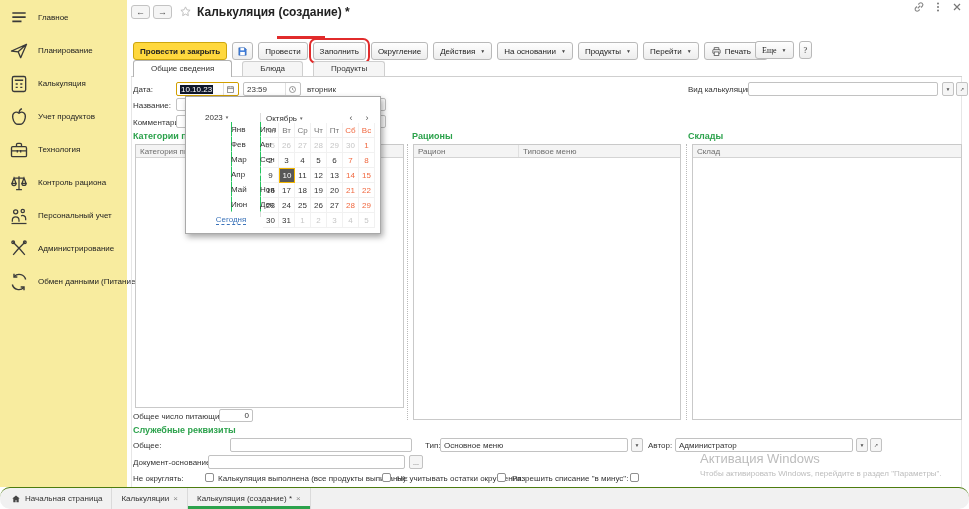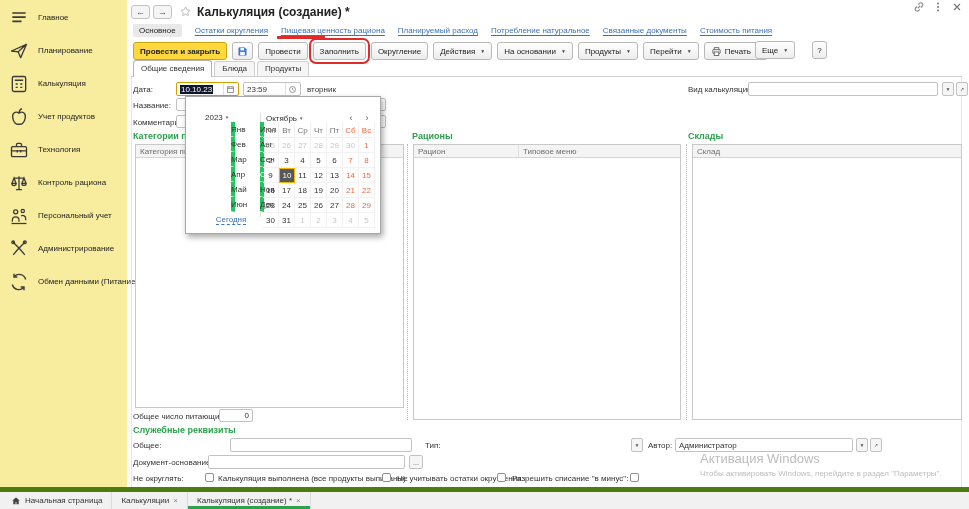--- a/index.html
+++ b/index.html
@@ -34,27 +34,27 @@
 
   
   .toolbar{position:absolute;left:133px;top:41px;height:20px;display:flex;align-items:center;gap:5px;white-space:nowrap;}
   .btn{height:18px;border:1px solid #b9b9b9;border-radius:3px;background:linear-gradient(#fefefe,#ededed);
     padding:0 6px;font-size:8px;color:#222;display:inline-flex;align-items:center;gap:3px;}
   .btn.primary{background:#ffd83d;border-color:#cda60e;font-weight:bold;}
   .btn.annotated{outline:2px solid #e12b2b;outline-offset:2px;}
   .btn .caret{font-size:5px;color:#444;margin-left:2px;}
   .btn svg{width:11px;height:11px;display:block;}
   .btn.icon-only{padding:0 4px;}
-  .toolbar-right{position:absolute;left:755px;top:41px;display:flex;gap:17px;}
+  .toolbar-right{position:absolute;left:755px;top:41px;display:flex;gap:5px;font-family:Liberation Serif, serif;}
 
   
   .tabstrip{position:absolute;left:131px;top:60px;width:831px;height:17px;border-bottom:1px solid #cfcfcf;
     display:flex;align-items:flex-end;padding-left:2px;}
-  .tab{height:15px;line-height:14px;padding:0 7px;border:1px solid #cfcfcf;border-bottom:none;
-    border-radius:3px 3px 0 0;background:#f5f5f5;color:#333;margin-right:2px;white-space:nowrap;}
+  .tab{height:15px;line-height:14px;padding:0 17px;border:1px solid #cfcfcf;border-bottom:none;
+    border-radius:3px 3px 0 0;background:#f5f5f5;color:#333;margin-right:10px;white-space:nowrap;}
   .tab.active{background:#fff;height:17px;line-height:16px;margin-bottom:-1px;border-color:#b3b3b3;position:relative;z-index:1;}
   .frame{position:absolute;left:131px;top:77px;width:831px;height:410px;border-left:1px solid #e6e6e6;border-right:1px solid #e6e6e6;}
 
   
   .flabel{color:#333;white-space:nowrap;}
   .field{height:14px;border:1px solid #c2c2c2;border-radius:2px;background:#fff;display:inline-flex;
     align-items:center;padding:0 3px;white-space:nowrap;overflow:hidden;}
   .field .ficon{margin-left:auto;padding-left:2px;border-left:1px solid #e0e0e0;height:12px;display:flex;align-items:center;}
   .field svg{width:9px;height:9px;display:block;}
   .date-field{border:1px solid #d19f00;}
@@ -73,42 +73,42 @@
   
   .calendar{position:absolute;left:185px;top:96px;width:196px;height:138px;background:#fff;
     border:1px solid #a9a9a9;box-shadow:2px 3px 6px rgba(0,0,0,.35);z-index:10;display:flex;padding:16px;}
   .cal-left{width:64px;border-right:1px solid #dcdcdc;display:flex;flex-direction:column;}
   .cal-right{flex:1;display:flex;flex-direction:column;padding-left:2px;}
   .cal-head{height:15px;display:flex;align-items:center;padding:0 3px;color:#333;}
   .cal-caret{font-size:4.5px;color:#666;margin-left:2px;}
   .cal-nav{margin-left:auto;display:flex;gap:6px;color:#555;font-size:9px;}
   .cal-nav span{width:10px;text-align:center;}
   .mgrid{display:grid;grid-template-columns:repeat(2,29px);}
-  .mcell{height:15px;line-height:15px;text-align:right;color:#333;border-right:4px solid #22c55e;border-bottom:1px solid #f1f1f1;margin-left:29px;}
+  .mcell{height:15px;line-height:15px;text-align:right;color:#333;border-right:1px solid #22c55e;border-bottom:1px solid #f1f1f1;margin-left:29px;}
   .mcell.selm{background:#585858;color:#fff;border-radius:1px;}
   .today{height:15px;line-height:14px;text-align:center;color:#3b73b9;margin-top:1px;}
   .today span{border-bottom:1px dashed #3b73b9;}
   .dgrid{display:grid;grid-template-columns:repeat(7,16px);}
   .dcell{height:15px;line-height:15px;text-align:center;color:#333;border-right:1px solid #f1f1f1;border-bottom:1px solid #f1f1f1;}
   .dcell.hdr{color:#777;}
   .dcell.wk{color:#f0683f;}
   .dcell.dim{color:#c6c6c6;}
   .dcell.seld{background:#585858;color:#fff;border:1px solid #f2b600;line-height:13px;}
 
   
   .watermark{position:absolute;left:700px;top:451px;color:#bcbcbc;}
   .watermark .wm-t{font-size:13px;}
   .watermark .wm-s{font-size:8px;margin-top:3px;}
 
   
   .cb{position:absolute;width:9px;height:9px;border:1px solid #8f8f8f;border-radius:2px;background:#fff;}
 
   
   .taskbar{position:absolute;left:0;top:487px;width:969px;height:22px;background:#f1f1f1;
-    border-top:5px solid #4d7c0f;display:flex;align-items:stretch;padding-left:2px;}
+    border-top:1px solid #4d7c0f;display:flex;align-items:stretch;padding-left:2px;border-radius:10px;}
   .ttab{position:relative;display:flex;align-items:center;gap:4px;padding:0 9px;border-right:1px solid #dadada;color:#333;white-space:nowrap;}
   .ttab svg{width:10px;height:10px;display:block;}
   .ttab .tclose{color:#888;font-size:8px;}
   .ttab .greenbar{position:absolute;left:0;right:0;bottom:0;height:3px;background:#2ca24c;}
 </style>
 </head>
 <body>
 
 <div class="screen">
 
@@ -224,29 +224,20 @@
           <circle cx="12" cy="19" r="2"></circle>
         </svg>
       </span>
     <span>
         <svg viewBox="0 0 24 24" fill="none" stroke="#777" stroke-width="2.4">
           <path d="M6 6l12 12M18 6L6 18"></path>
         </svg>
       </span>
   </div>
 
-  <nav class="navrow" id="navrow">
-      <span class="navchip">Основное</span>
-      <span class="navlink">Остатки округления</span>
-      <span class="navlink">Пищевая ценность рациона</span>
-      <span class="navlink">Планируемый расход</span>
-      <span class="navlink">Потребление натуральное</span>
-      <span class="navlink">Связанные документы</span>
-      <span class="navlink">Стоимость питания</span>
-    </nav>
   <div class="red-underline"></div>
 
   <div class="toolbar" id="toolbar">
       <div class="btn primary">
         <span>Провести и закрыть</span>
       </div>
       <div class="btn icon-only">
         <span>
           <svg viewBox="0 0 24 24">
             <path d="M4 4h13l3 3v13H4z" fill="#3f7edc" stroke="#2f5fa8" stroke-width="1.2"></path>
@@ -370,20 +361,23 @@
   <span class="flabel abs" style="left:133px;top:412px;">Общее число питающихся:</span>
   <div class="field abs" style="left:219px;top:409px;width:34px;height:13px;justify-content:flex-end;">
       <span>0</span>
     </div>
 
   <div class="green-h abs" style="left:133px;top:425px;">Служебные реквизиты</div>
 
   <span class="flabel abs" style="left:133px;top:441px;">Общее:</span>
   <div class="field abs" style="left:230px;top:438px;width:182px;"></div>
   <span class="flabel abs" style="left:425px;top:441px;">Тип:</span>
+  <div class="field abs" style="left:440px;top:438px;width:188px;">
+      <span>Основное меню</span>
+    </div>
   <div class="mini-btn abs" style="left:629px;top:438px;">▼</div>
   <span class="flabel abs" style="left:648px;top:441px;">Автор:</span>
   <div class="field abs" style="left:675px;top:438px;width:178px;">
       <span>Администратор</span>
     </div>
   <div class="mini-btn abs" style="left:854px;top:438px;">▼</div>
   <div class="mini-btn abs" style="left:868px;top:438px;">↗</div>
 
   <span class="flabel abs" style="left:133px;top:458px;">Документ-основание:</span>
   <div class="field abs" style="left:208px;top:455px;width:197px;"></div>

